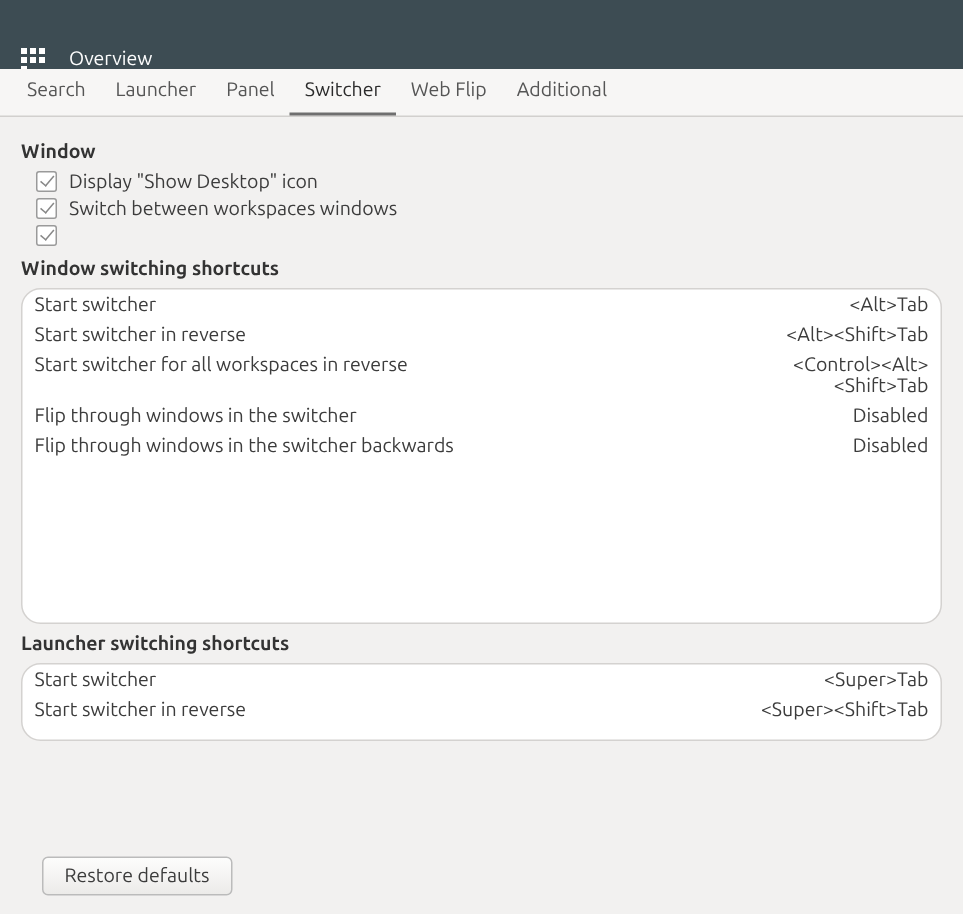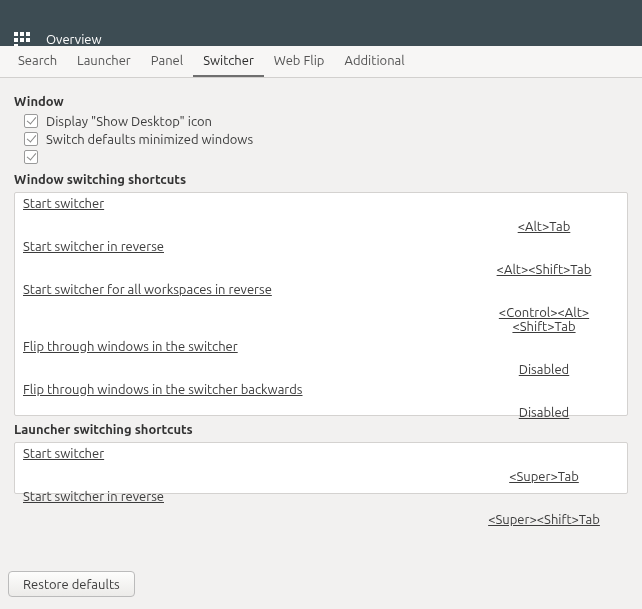--- a/index.html
+++ b/index.html
@@ -84,36 +84,35 @@
     width: 4px; height: 8px;
     border: solid #888;
     border-width: 0 1.6px 1.6px 0;
     transform: rotate(40deg);
     position: absolute;
     top: 0px;
   }
   .shortcuts-box {
     border: 1px solid #d4d2d0;
     background: #ffffff;
-    border-radius: 2px;
+    border-radius: 13px;
     margin-top: 2px;
-    text-decoration: underline;
   }
   .shortcuts-box.box1 { height: 224px; }
   .shortcuts-box.box2 { height: 52px; }
   .sc-row {
     display: flex;
     padding: 3px 8px;
     font-size: 13px;
     color: #3c3c3c;
   }
   .sc-label { flex: 1; }
-  .sc-value { width: 150px; text-align: center; margin-top: 23px; }
+  .sc-value { width: 150px; text-align: right; }
   .footer {
-    padding: 10px 12px 12px 8px;
+    padding: 10px 12px 12px 28px;
   }
   .btn {
     display: inline-block;
     background: linear-gradient(#fdfdfc, #ecebe9);
     border: 1px solid #bbb;
     border-radius: 4px;
     padding: 5px 14px;
     font-size: 13px;
     color: #3c3c3c;
     cursor: pointer;
@@ -151,21 +150,21 @@
   <div class="content">
 
     <div class="section-title">Window</div>
 
     <div class="check-row">
       <span class="check checked"></span>
       <span>Display "Show Desktop" icon</span>
     </div>
     <div class="check-row">
       <span class="check checked"></span>
-      <span>Switch defaults minimized windows</span>
+      <span>Switch between workspaces windows</span>
     </div>
     <div class="check-row">
       <span class="check checked"></span>
     </div>
 
     <div class="section-title">Window switching shortcuts</div>
     <div class="shortcuts-box box1">
       <div class="sc-row">
         <span class="sc-label">Start switcher</span>
         <span class="sc-value">&lt;Alt&gt;Tab</span>

